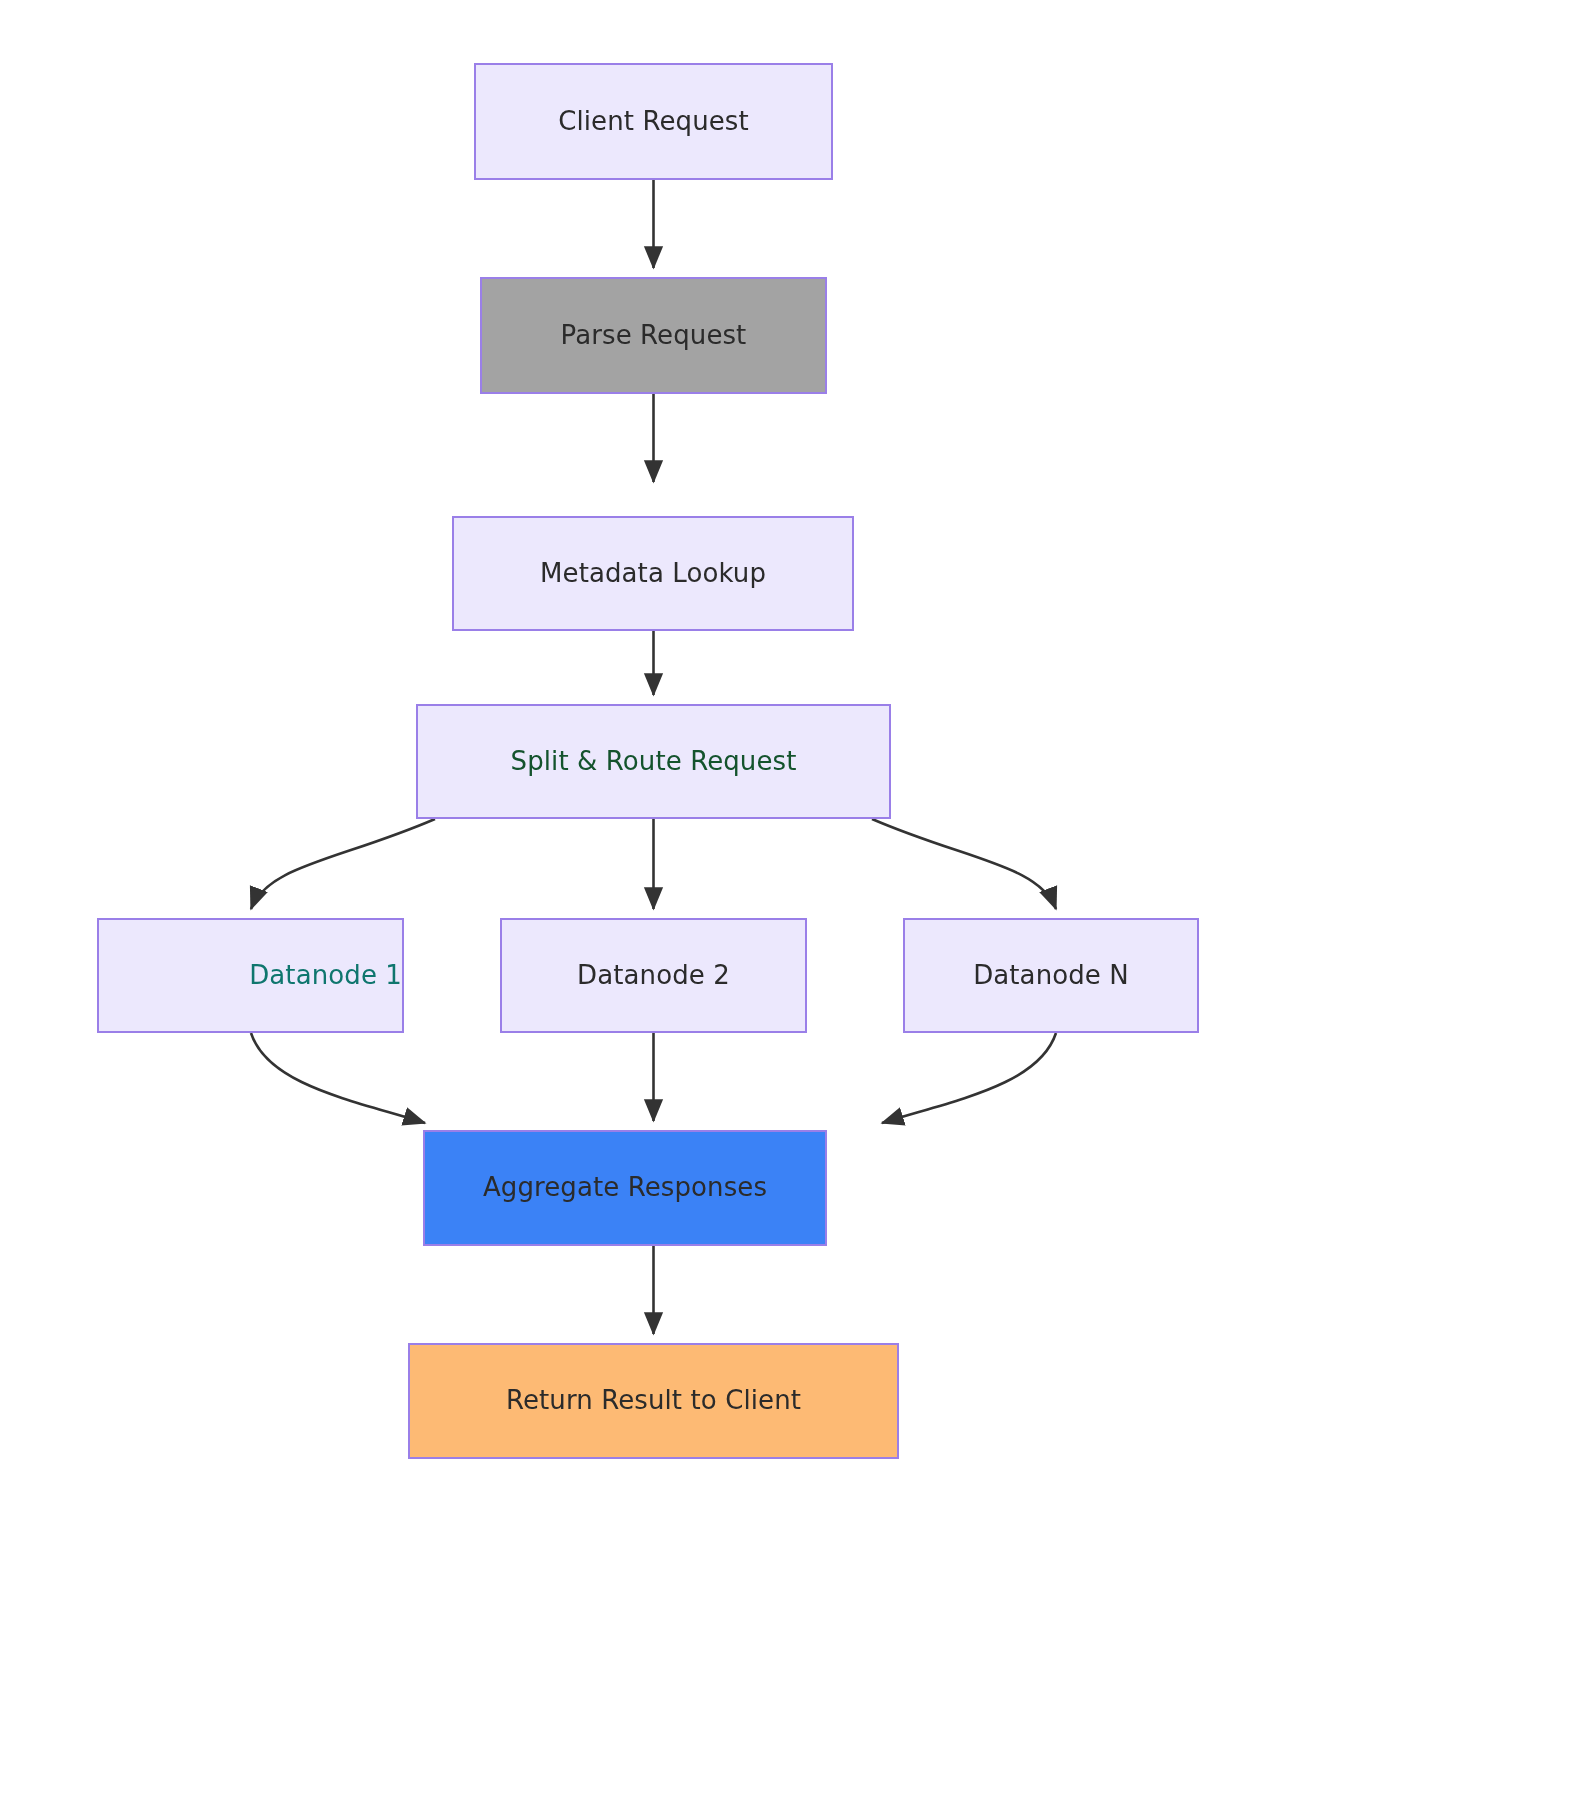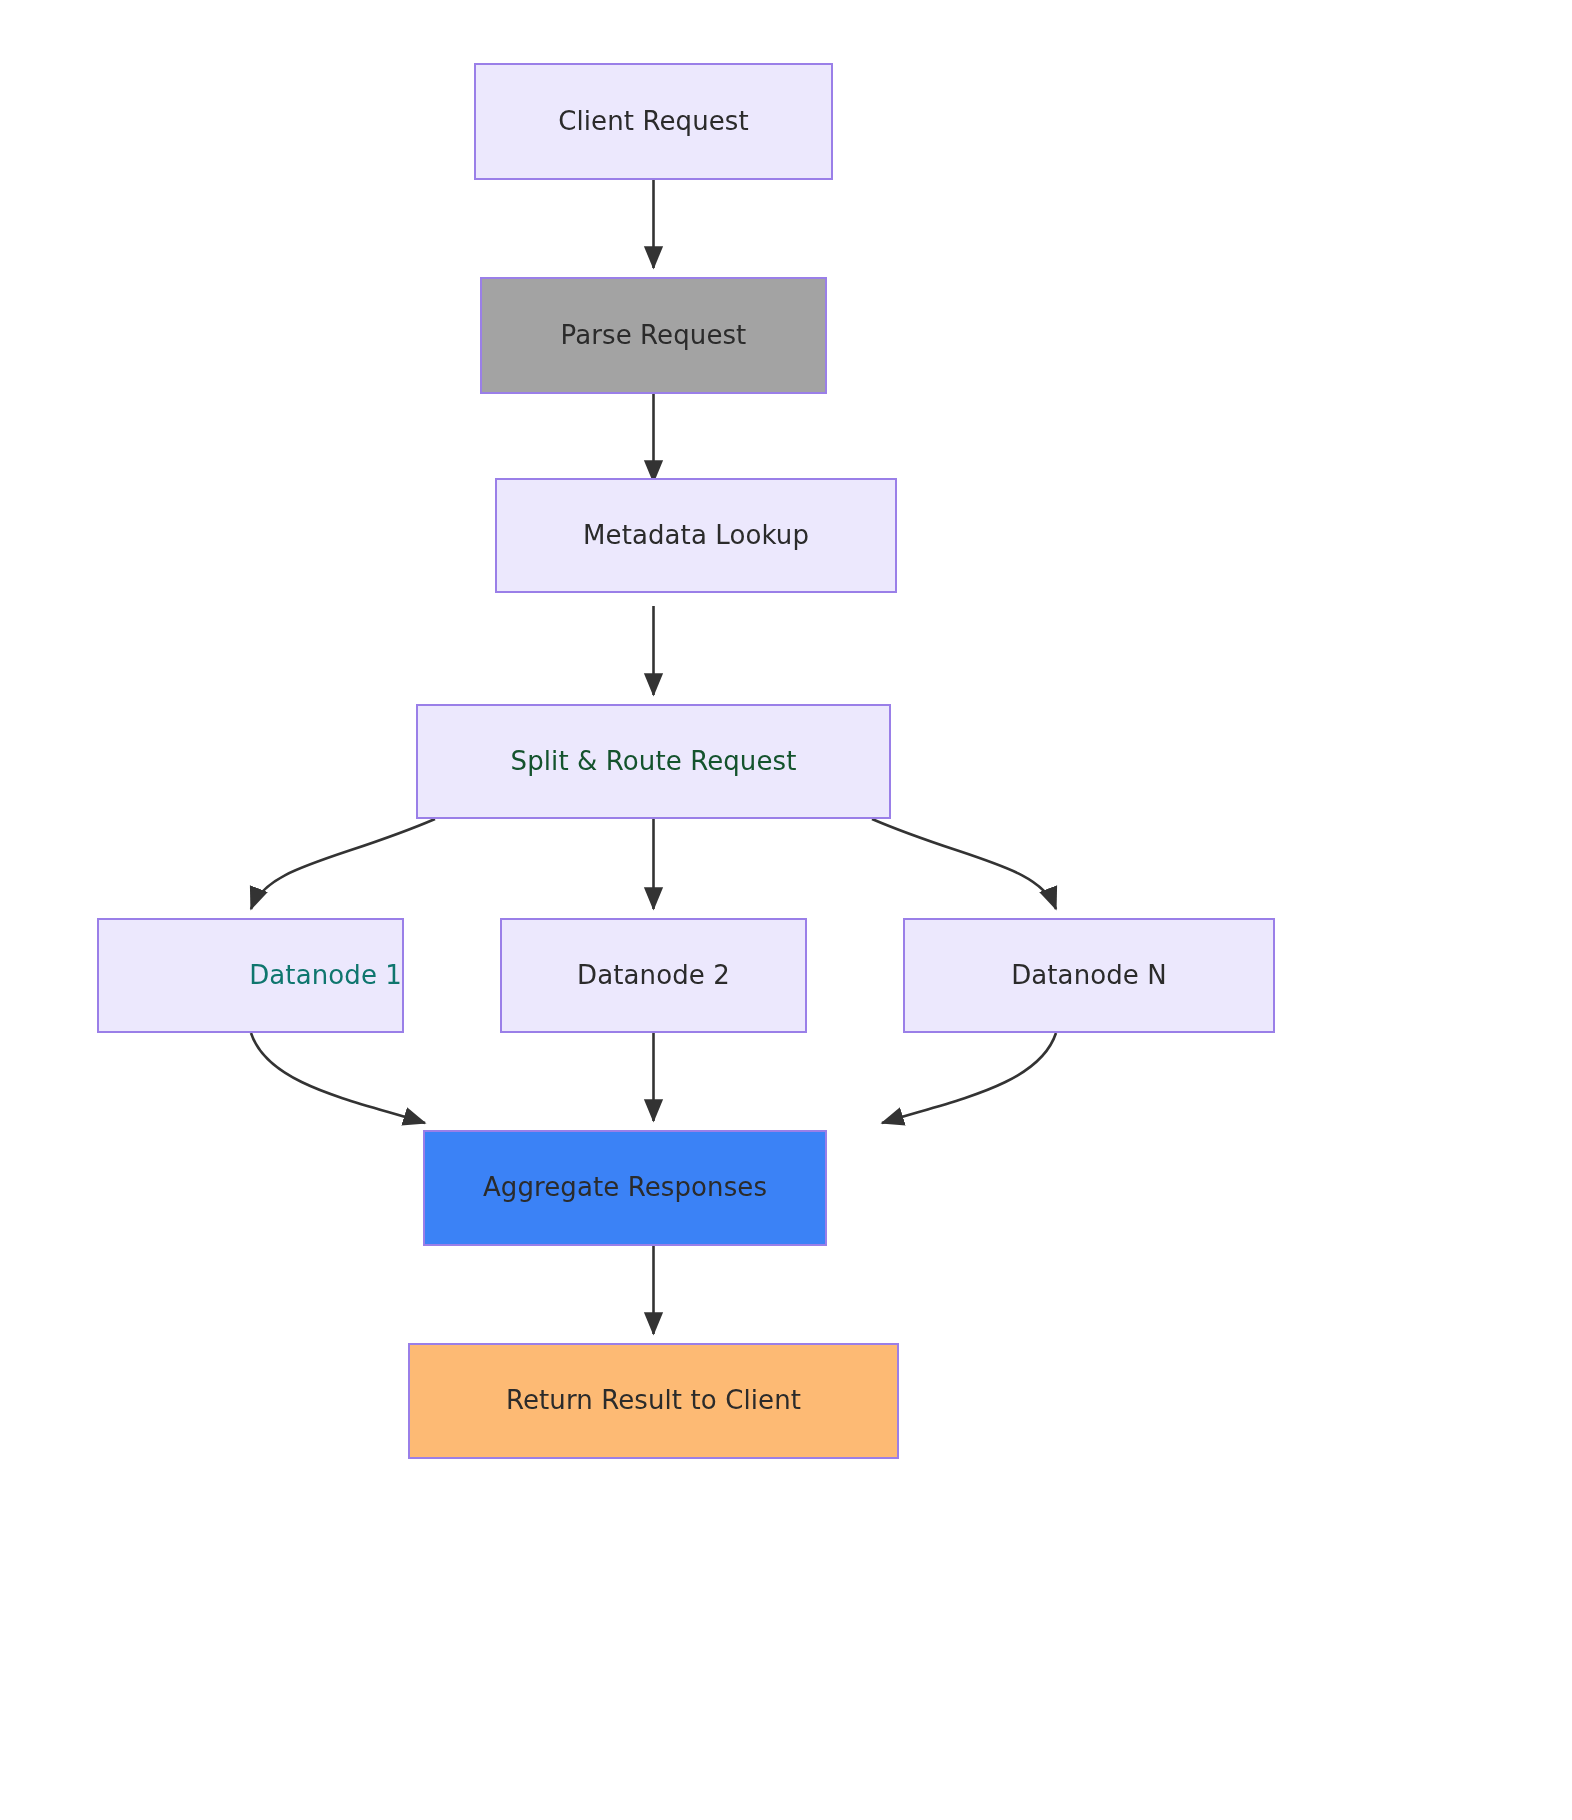--- a/index.html
+++ b/index.html
@@ -73,33 +73,33 @@
       </g>
   </svg>
 
   <div id="nodes">
       <div class="node" style="left: 474px; top: 63px; width: 359px; height: 117px; background: rgb(236, 232, 253); border-color: rgb(154, 127, 232); color: rgb(43, 43, 43);">
         <span class="node-label">Client Request</span>
       </div>
       <div class="node" style="left: 480px; top: 277px; width: 347px; height: 117px; background: #a3a3a3; border-color: rgb(154, 127, 232); color: rgb(43, 43, 43);">
         <span class="node-label">Parse Request</span>
       </div>
-      <div class="node" style="left: 452px; top: 478px; width: 402px; height: 115px; background: rgb(236, 232, 253); border-color: rgb(154, 127, 232); color: rgb(43, 43, 43); margin-left: 43px;">
+      <div class="node" style="left: 452px; top: 516px; width: 402px; height: 115px; background: rgb(236, 232, 253); border-color: rgb(154, 127, 232); color: rgb(43, 43, 43);">
         <span class="node-label">Metadata Lookup</span>
       </div>
       <div class="node" style="left: 416px; top: 704px; width: 475px; height: 115px; background: rgb(236, 232, 253); border-color: rgb(154, 127, 232); color: #14532d;">
         <span class="node-label">Split &amp; Route Request</span>
       </div>
       <div class="node" style="left: 97px; top: 918px; width: 307px; height: 115px; background: rgb(236, 232, 253); border-color: rgb(154, 127, 232); color: #0f766e; justify-content: flex-end;">
         <span class="node-label">Datanode 1</span>
       </div>
       <div class="node" style="left: 500px; top: 918px; width: 307px; height: 115px; background: rgb(236, 232, 253); border-color: rgb(154, 127, 232); color: rgb(43, 43, 43);">
         <span class="node-label">Datanode 2</span>
       </div>
-      <div class="node" style="left: 903px; top: 918px; width: 372px; height: 115px; background: rgb(236, 232, 253); border-color: rgb(154, 127, 232); color: rgb(43, 43, 43);">
+      <div class="node" style="left: 903px; top: 918px; width: 296px; height: 115px; background: rgb(236, 232, 253); border-color: rgb(154, 127, 232); color: rgb(43, 43, 43);">
         <span class="node-label">Datanode N</span>
       </div>
       <div class="node" style="left: 423px; top: 1130px; width: 404px; height: 116px; background: #3b82f6; border-color: rgb(154, 127, 232); color: rgb(43, 43, 43);">
         <span class="node-label">Aggregate Responses</span>
       </div>
       <div class="node" style="left: 408px; top: 1343px; width: 491px; height: 116px; background: #fdba74; border-color: rgb(154, 127, 232); color: rgb(43, 43, 43);">
         <span class="node-label">Return Result to Client</span>
       </div>
     </div>
 

